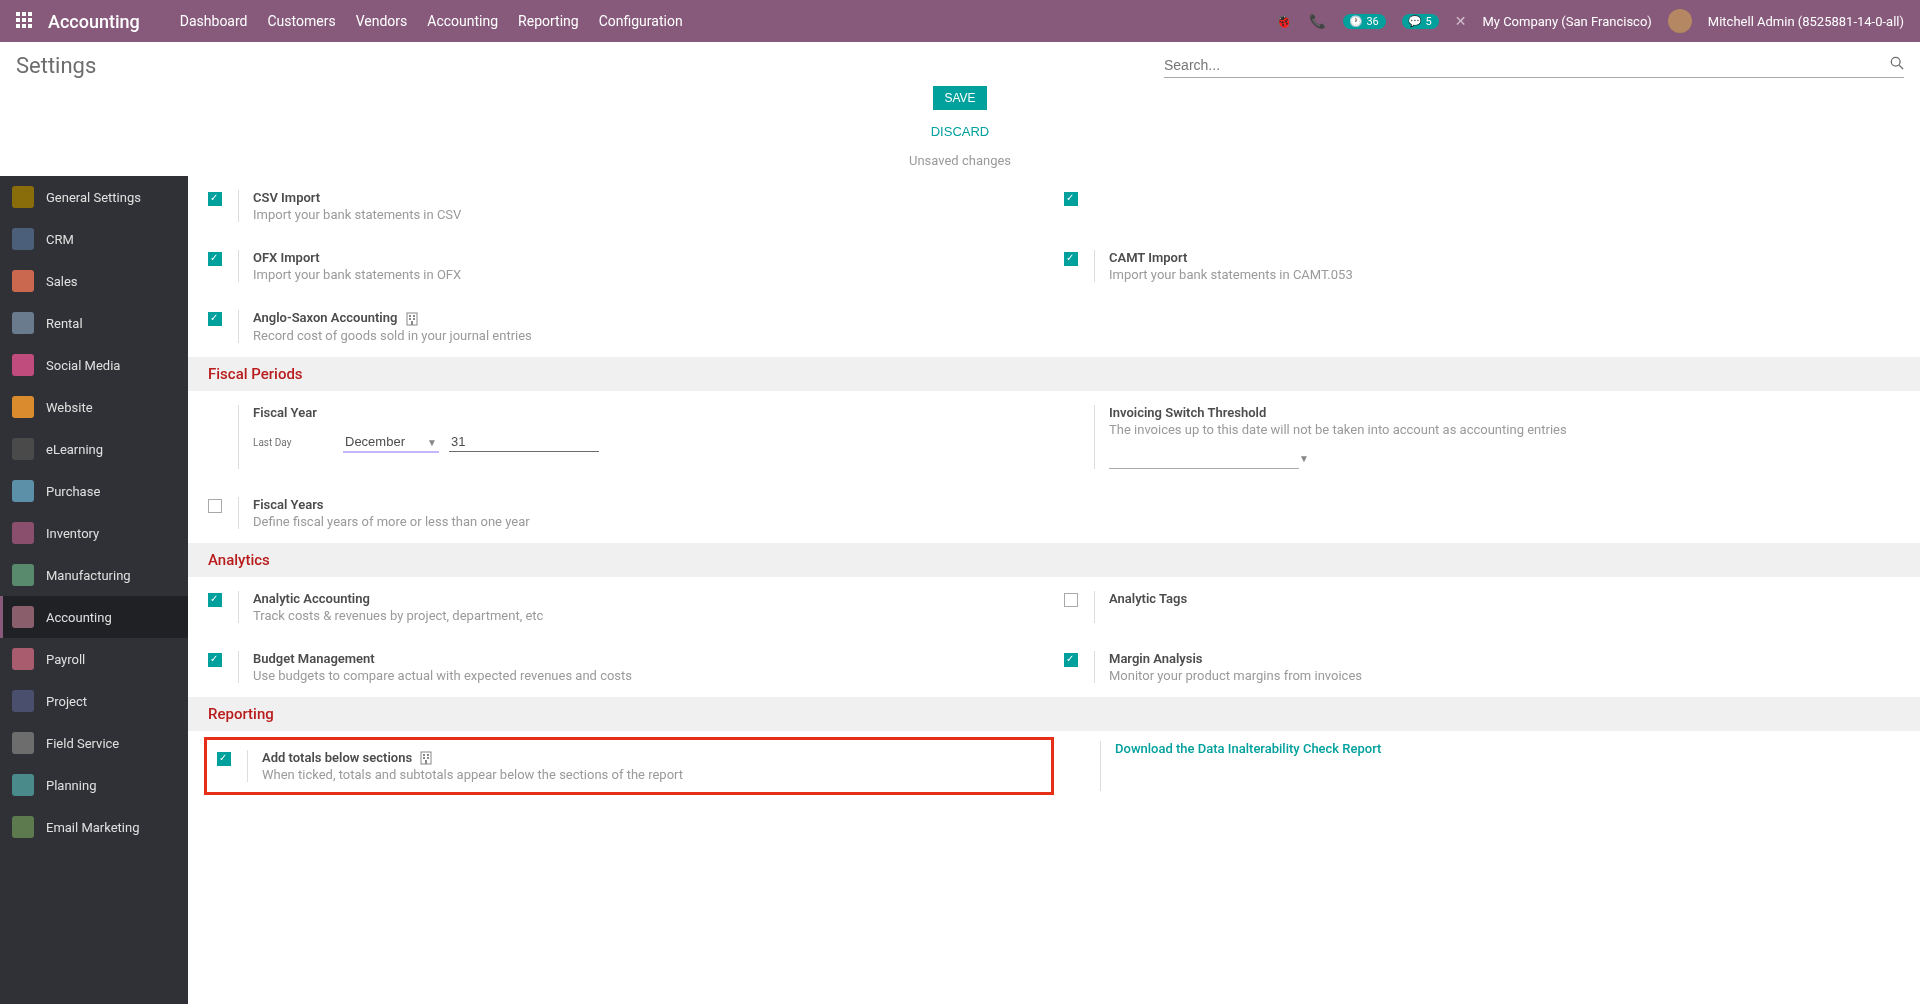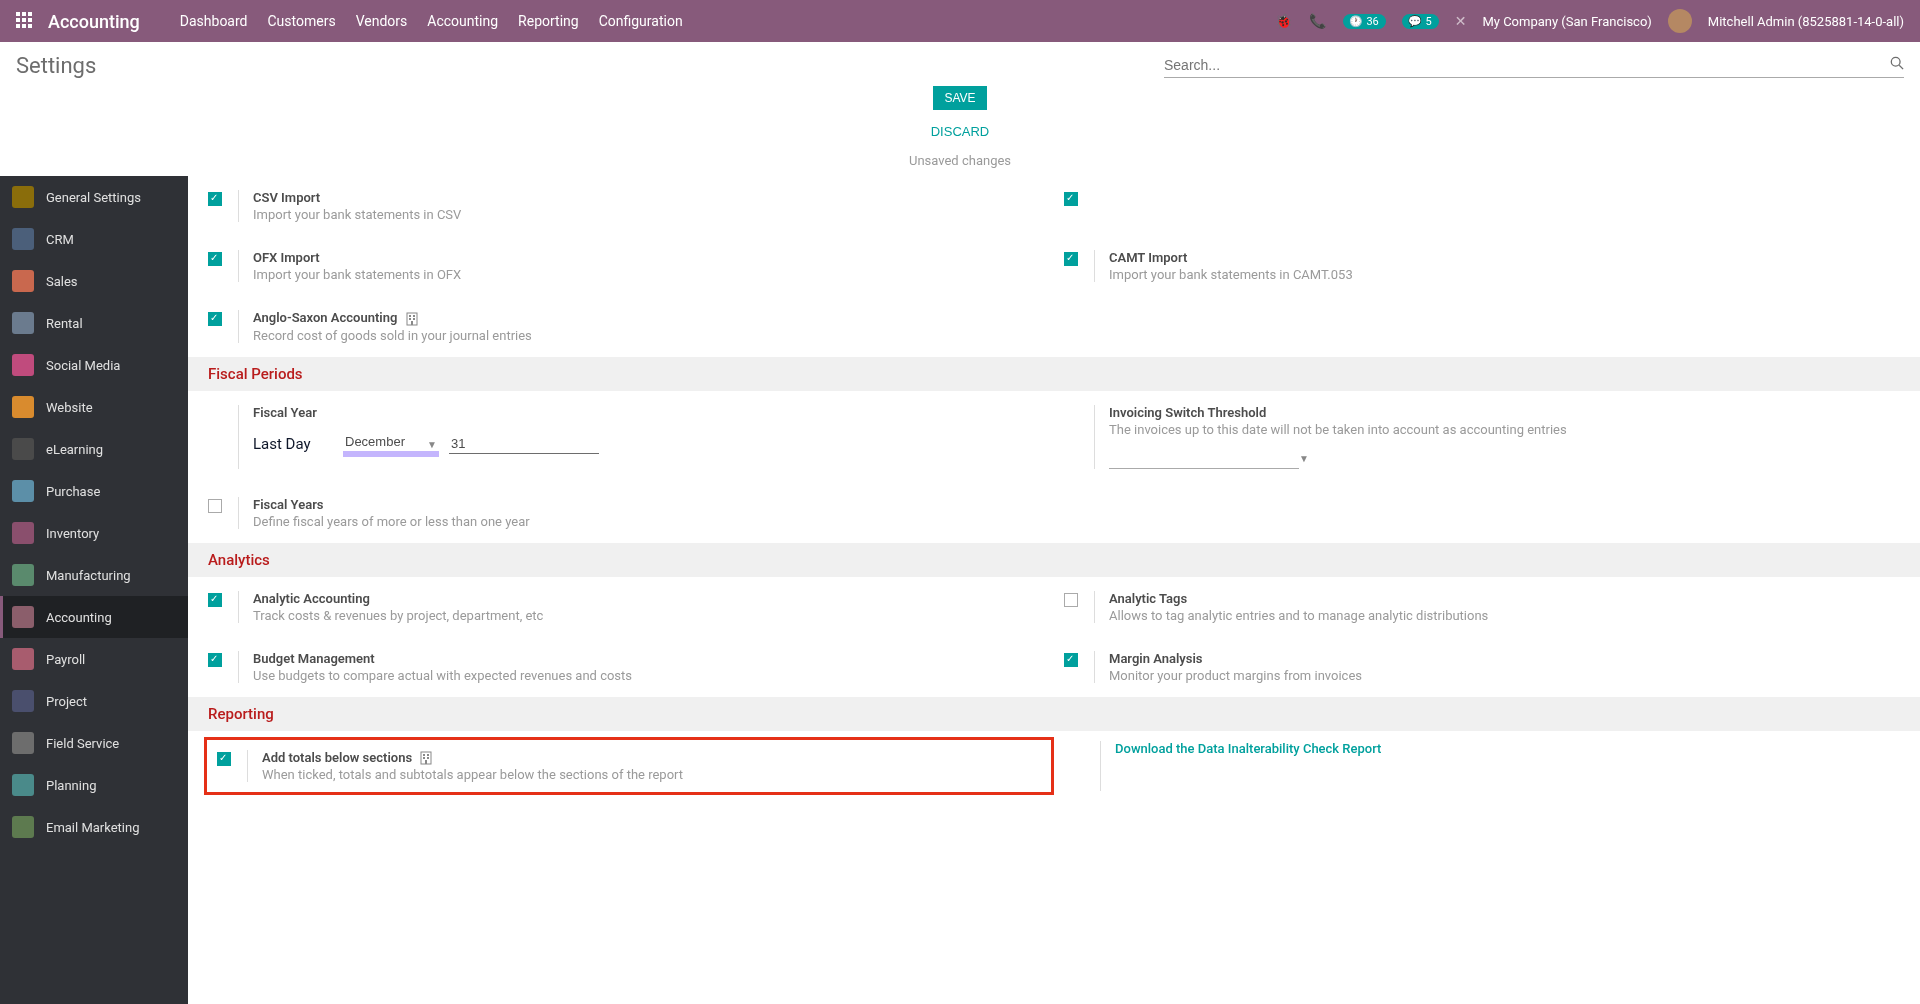--- a/index.html
+++ b/index.html
@@ -44,22 +44,22 @@
 .setting-col .title { font-size: 13px; font-weight: 600; color: #4c4c4c; }
 .setting-col .desc { font-size: 13px; color: #9a9a9a; margin-top: 2px; }
 
 .chk input[type=checkbox] { width: 14px; height: 14px; accent-color: #00a09d; cursor: pointer; }
 input.check-on { appearance: none; width: 14px; height: 14px; background: #00a09d; position: relative; cursor: pointer; }
 input.check-on::after { content: '✓'; color: #fff; font-size: 10px; position: absolute; top: 0; left: 2px; }
 input.check-off { appearance: none; width: 14px; height: 14px; border: 1px solid #aaa; cursor: pointer; }
 
 .fiscal-fields { padding-left: 0; }
 .field-row { display: flex; align-items: center; gap: 12px; margin-top: 12px; }
-.field-label { font-size: 15px; color: #0f172a; width: 78px; }
-.select-underline { border: none; border-bottom: 6px solid #c4b5fd; padding: 2px 20px 2px 2px; font-size: 13px; color: #4c4c4c; background: transparent; width: 96px; }
+.field-label { font-size: 10px; color: #737373; width: 78px; }
+.select-underline { border: none; border-bottom: 2px solid #c4b5fd; padding: 2px 20px 2px 2px; font-size: 13px; color: #4c4c4c; background: transparent; width: 96px; }
 .input-underline { border: none; border-bottom: 1px solid #6d6d6d; padding: 2px; font-size: 13px; color: #4c4c4c; width: 150px; background: transparent; }
 .threshold-date { border: none; border-bottom: 1px solid #aaa; width: 190px; font-size: 13px; padding: 2px; background: transparent; }
 .caret-down { font-size: 10px; color: #888; margin-left: -12px; }
 
 .link-teal { color: #00a09d; font-size: 13px; font-weight: 500; text-decoration: none; cursor: pointer; }
 
 .highlight-box { border: 3px solid #e53017; margin: 2px 6px; }
 
 .building-icon { display: inline-block; width: 14px; height: 14px; vertical-align: middle; margin-left: 4px; }
 .building-icon svg { display: block; }
@@ -290,21 +290,20 @@
         <div class="chk"><input type="checkbox" class="check-on" style=""></div>
         <div class="body">
           <div class="title">Analytic Accounting</div>
           <div class="desc">Track costs &amp; revenues by project, department, etc</div>
         </div>
       </div>
       <div class="setting-col">
         <div class="chk"><input type="checkbox" class="check-off" style=""></div>
         <div class="body">
           <div class="title">Analytic Tags</div>
-          <div class="desc">Allows to tag analytic entries and to manage analytic distributions</div>
         </div>
       </div>
     </div>
 
     <div class="settings-row">
       <div class="setting-col">
         <div class="chk"><input type="checkbox" class="check-on" style=""></div>
         <div class="body">
           <div class="title">Budget Management</div>
           <div class="desc">Use budgets to compare actual with expected revenues and costs</div>

